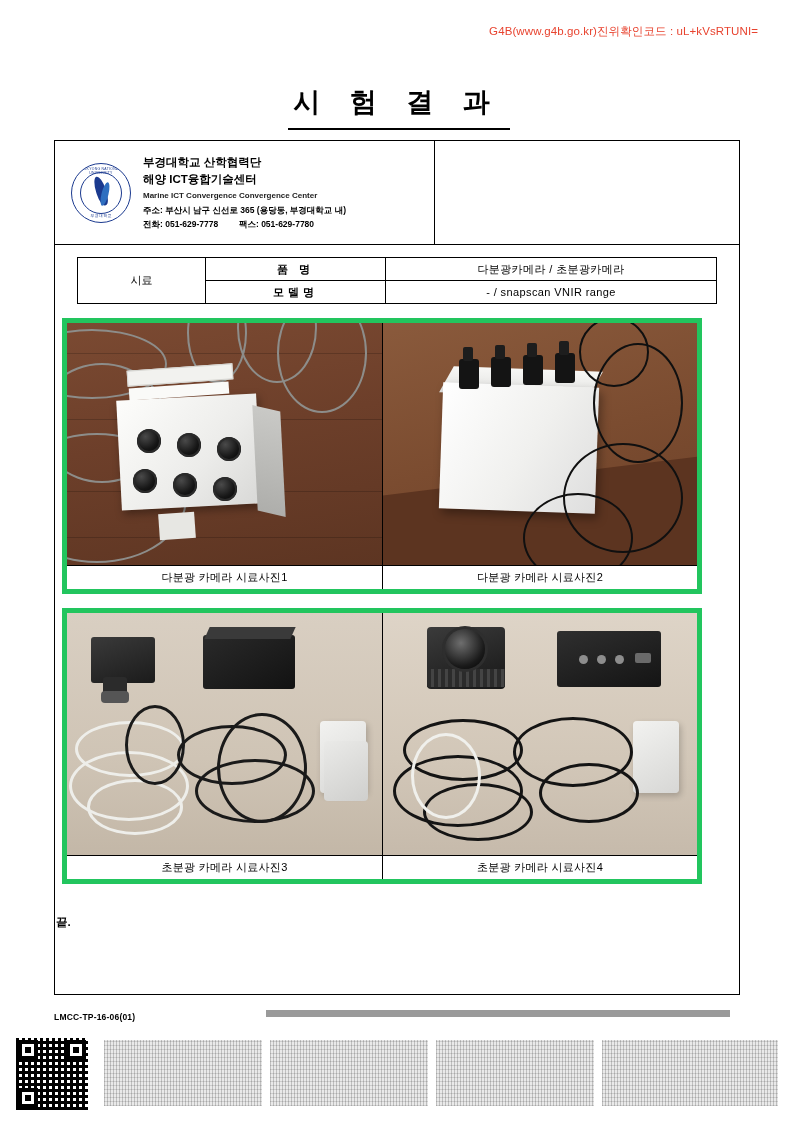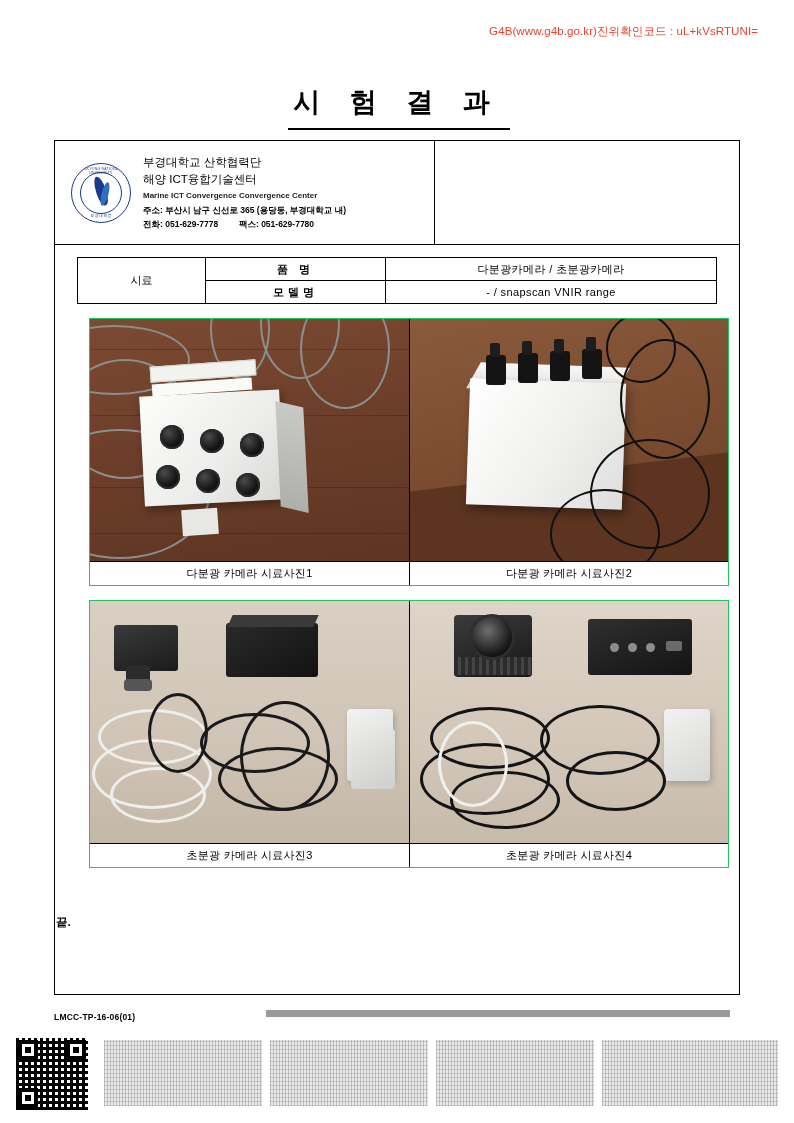--- a/index.html
+++ b/index.html
@@ -107,22 +107,22 @@
     left: 0; right: 0;
     text-align: center;
     font-size: 3.4px;
     color: #1b3a8f;
     letter-spacing: 0.3px;
   }
   .logo .ring-text-top { top: 3px; }
   .logo .ring-text-bot { bottom: 3.5px; font-size: 4px; }
 
   .org-lines { line-height: 1.45; }
-  .org-l1 { font-size: 11.5px; font-weight: normal; }
-  .org-l2 { font-size: 11.5px; font-weight: normal; }
+  .org-l1 { font-size: 11.5px; font-weight: bold; }
+  .org-l2 { font-size: 11.5px; font-weight: bold; }
   .org-l3 { font-size: 8px; font-weight: bold; color: #222; margin-top: 2px; }
   .org-l4 { font-size: 8.5px; font-weight: bold; margin-top: 3px; }
   .org-l5 { font-size: 8.5px; font-weight: bold; margin-top: 2px; }
   .org-l5 .gap { display: inline-block; width: 16px; }
 
   .hdr-right {
     flex: 1 1 auto;
     padding: 22px 0 0 26px;
     line-height: 1.9;
   }
@@ -148,23 +148,23 @@
     font-size: 11px;
     text-align: center;
     vertical-align: middle;
   }
   .spec .c1 { width: 128px; font-weight: normal; }
   .spec .c2 { width: 180px; font-weight: bold; letter-spacing: 4px; }
   .spec .c3 { letter-spacing: 0.4px; }
 
   
   .photo-block {
-    margin: 14px 22px 0 34px;
+    margin: 14px 22px 0 7px;
     width: calc(100% - 44px);
-    border: 1px solid #22c55e;
+    border: 5px solid #22c55e;
     display: flex;
     flex-direction: column;
   }
   .photo-row {
     display: flex;
   }
   .photo-cell {
     flex: 1 1 50%;
     position: relative;
     overflow: hidden;

